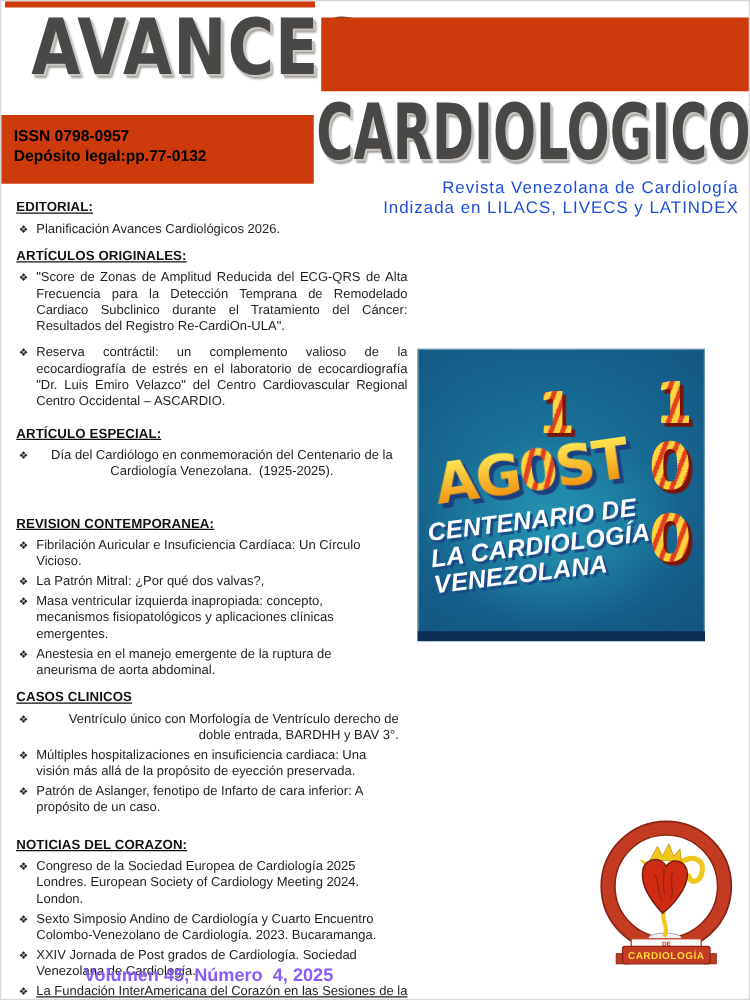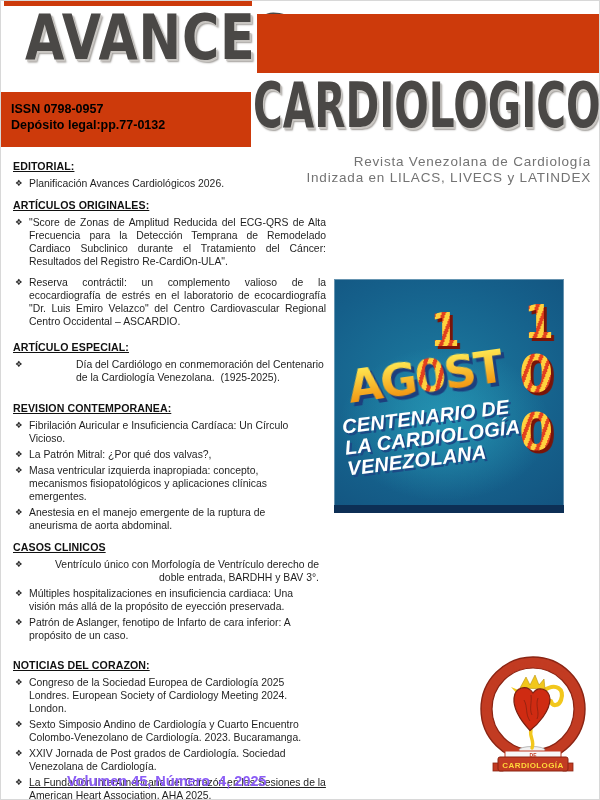--- a/index.html
+++ b/index.html
@@ -19,21 +19,21 @@
   }
   .red-block-tr { position:absolute; left:256px; top:13px; width:344px; height:59px; background:#cd3a0b; }
   .red-block-left { position:absolute; left:0; top:91px; width:250px; height:55px; background:#cd3a0b; padding:9px 0 0 10px; }
   .issn-line { color:#000000; font:bold 12.5px/16px "Liberation Sans", sans-serif; }
   .title-cardio {
     position:absolute; left:252px; top:74px; color:#4a4846;
     font:bold 62px/62px "DejaVu Sans", sans-serif; letter-spacing:0px;
     transform:scaleX(0.655); transform-origin:left top;
     text-shadow:2px 2px 0 #c9c6c2, 3px 3px 2px #9f9c98;
   }
-  .subtitle { position:absolute; right:8px; top:153px; text-align:right; color:#737373;
+  .subtitle { position:absolute; right:8px; top:141px; text-align:right; color:#1d4ed8;
     font:13.5px/16px "Liberation Sans", sans-serif; letter-spacing:0.8px; }
   
   .toc { position:absolute; left:12px; top:159px; width:313px; color:#1f1f1f; }
   .sec { margin-bottom:9px; }
   .sec-heading {
     font:bold 10.6px/13px "Liberation Sans", sans-serif; color:#111;
     text-decoration:underline; margin-bottom:4px; letter-spacing:0.1px;
   }
   .item { display:flex; margin-bottom:3px; }
   .bullet { flex:0 0 16px; font-size:8.5px; line-height:13px; color:#2a2a2a; padding-left:2px; }
@@ -119,25 +119,25 @@
       <div class="item" style="margin-top:8px;">
         <span class="bullet">❖</span>
         <span class="itext">Reserva contráctil: un complemento valioso de la ecocardiografía de estrés en el laboratorio de ecocardiografía "Dr. Luis Emiro Velazco" del Centro Cardiovascular Regional Centro Occidental – ASCARDIO.</span>
       </div>
     </div>
 
     <div class="sec" style="margin-top:13px;">
       <div class="sec-heading">ARTÍCULO ESPECIAL:</div>
       <div class="item">
         <span class="bullet">❖</span>
-        <span class="itext" style="text-align:left;margin-left:47px;">Día del Cardiólogo en conmemoración del Centenario de la Cardiología Venezolana. &nbsp;(1925-2025).</span>
-      </div>
-    </div>
-
-    <div class="sec" style="margin-top:18px;">
+        <span class="itext" style="text-align:center;">Día del Cardiólogo en conmemoración del Centenario de la Cardiología Venezolana. &nbsp;(1925-2025).</span>
+      </div>
+    </div>
+
+    <div class="sec" style="margin-top:29px;">
       <div class="sec-heading">REVISION CONTEMPORANEA:</div>
       <div class="item">
         <span class="bullet">❖</span>
         <span class="itext" style="text-align:left; max-width:280px;">Fibrilación Auricular e Insuficiencia Cardíaca: Un Círculo Vicioso.</span>
       </div>
       <div class="item">
         <span class="bullet">❖</span>
         <span class="itext" style="text-align:left;">La Patrón Mitral: ¿Por qué dos valvas?,</span>
       </div>
       <div class="item">

